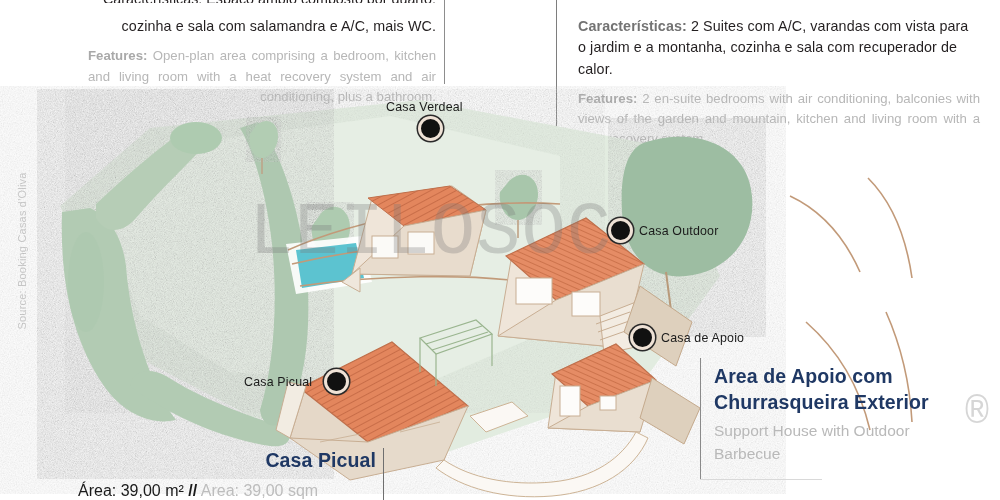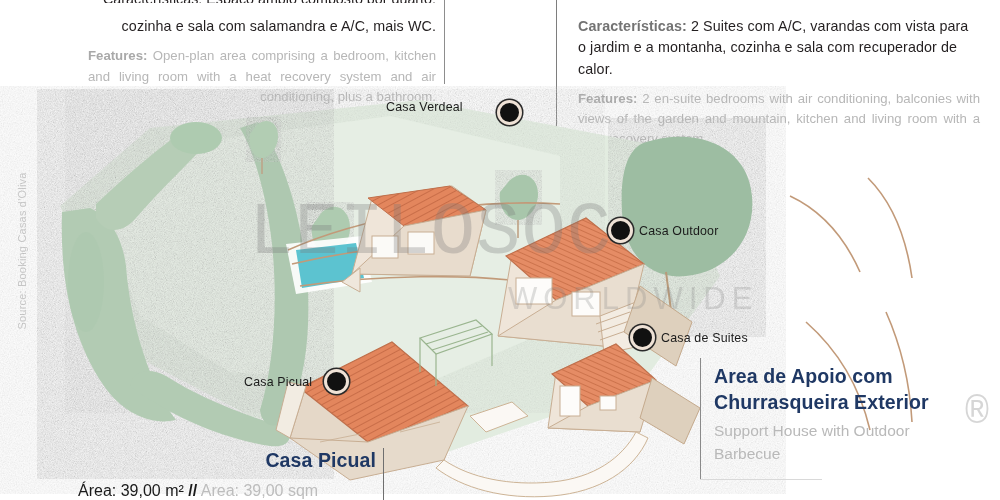--- a/index.html
+++ b/index.html
@@ -77,21 +77,21 @@
     width:19px;height:19px;border-radius:50%;
     background:#111;border:3px solid #efe2d6;
     box-shadow:0 0 0 1.5px #2a2a2a;
     flex:0 0 auto;
   }
   .pin .plabel{
     font-size:12.4px;color:#1b1b1b;white-space:nowrap;
     font-family:"Liberation Sans", sans-serif;letter-spacing:.2px;
   }
   .pin.lbl-left{flex-direction:row-reverse;}
-  .pin.above{flex-direction:row;align-items:flex-start;gap:2px;}
+  .pin.above{flex-direction:column;align-items:flex-start;gap:2px;}
 
   
   .cap{position:absolute;}
   .cap-title{
     font-size:19.5px;font-weight:700;color:#1f3864;
     line-height:1.32;letter-spacing:.1px;
   }
   .cap-sub{
     font-size:15.5px;color:#b9b9b9;line-height:1.38;margin-top:5px;
   }
@@ -264,35 +264,34 @@
         <path d="M640,200 L692,236 L676,280 L624,246 Z"></path>
         <path d="M652,292 L700,322 L684,358 L640,332 Z"></path>
       </g>
     </svg>
   </div>
 
   <div class="wm wm-main">
     <span>LEILOSOC</span>
     <span class="wm-r">®</span>
   </div>
-  <div class="wm wm-sub">WORLDWIDE</div>
 
   <div class="pin above" style="left:386px;top:100px;">
     <span class="plabel">Casa Verdeal</span>
     <span class="dot" style="margin-left:32px;"></span>
   </div>
 
   <div class="pin" style="left:608px;top:218px;">
     <span class="dot"></span>
     <span class="plabel">Casa Outdoor</span>
   </div>
 
   <div class="pin" style="left:630px;top:325px;">
     <span class="dot"></span>
-    <span class="plabel">Casa de Suites</span>
+    <span class="plabel">Casa de Apoio</span>
   </div>
 
   <div class="pin lbl-left" style="left:244px;top:369px;">
     <span class="dot" style="margin-left:6px;"></span>
     <span class="plabel">Casa Picual</span>
   </div>
 
   <div class="cap" style="left:190px;top:448px;width:186px;text-align:right;">
     <div class="cap-title">Casa Picual</div>
   </div>

